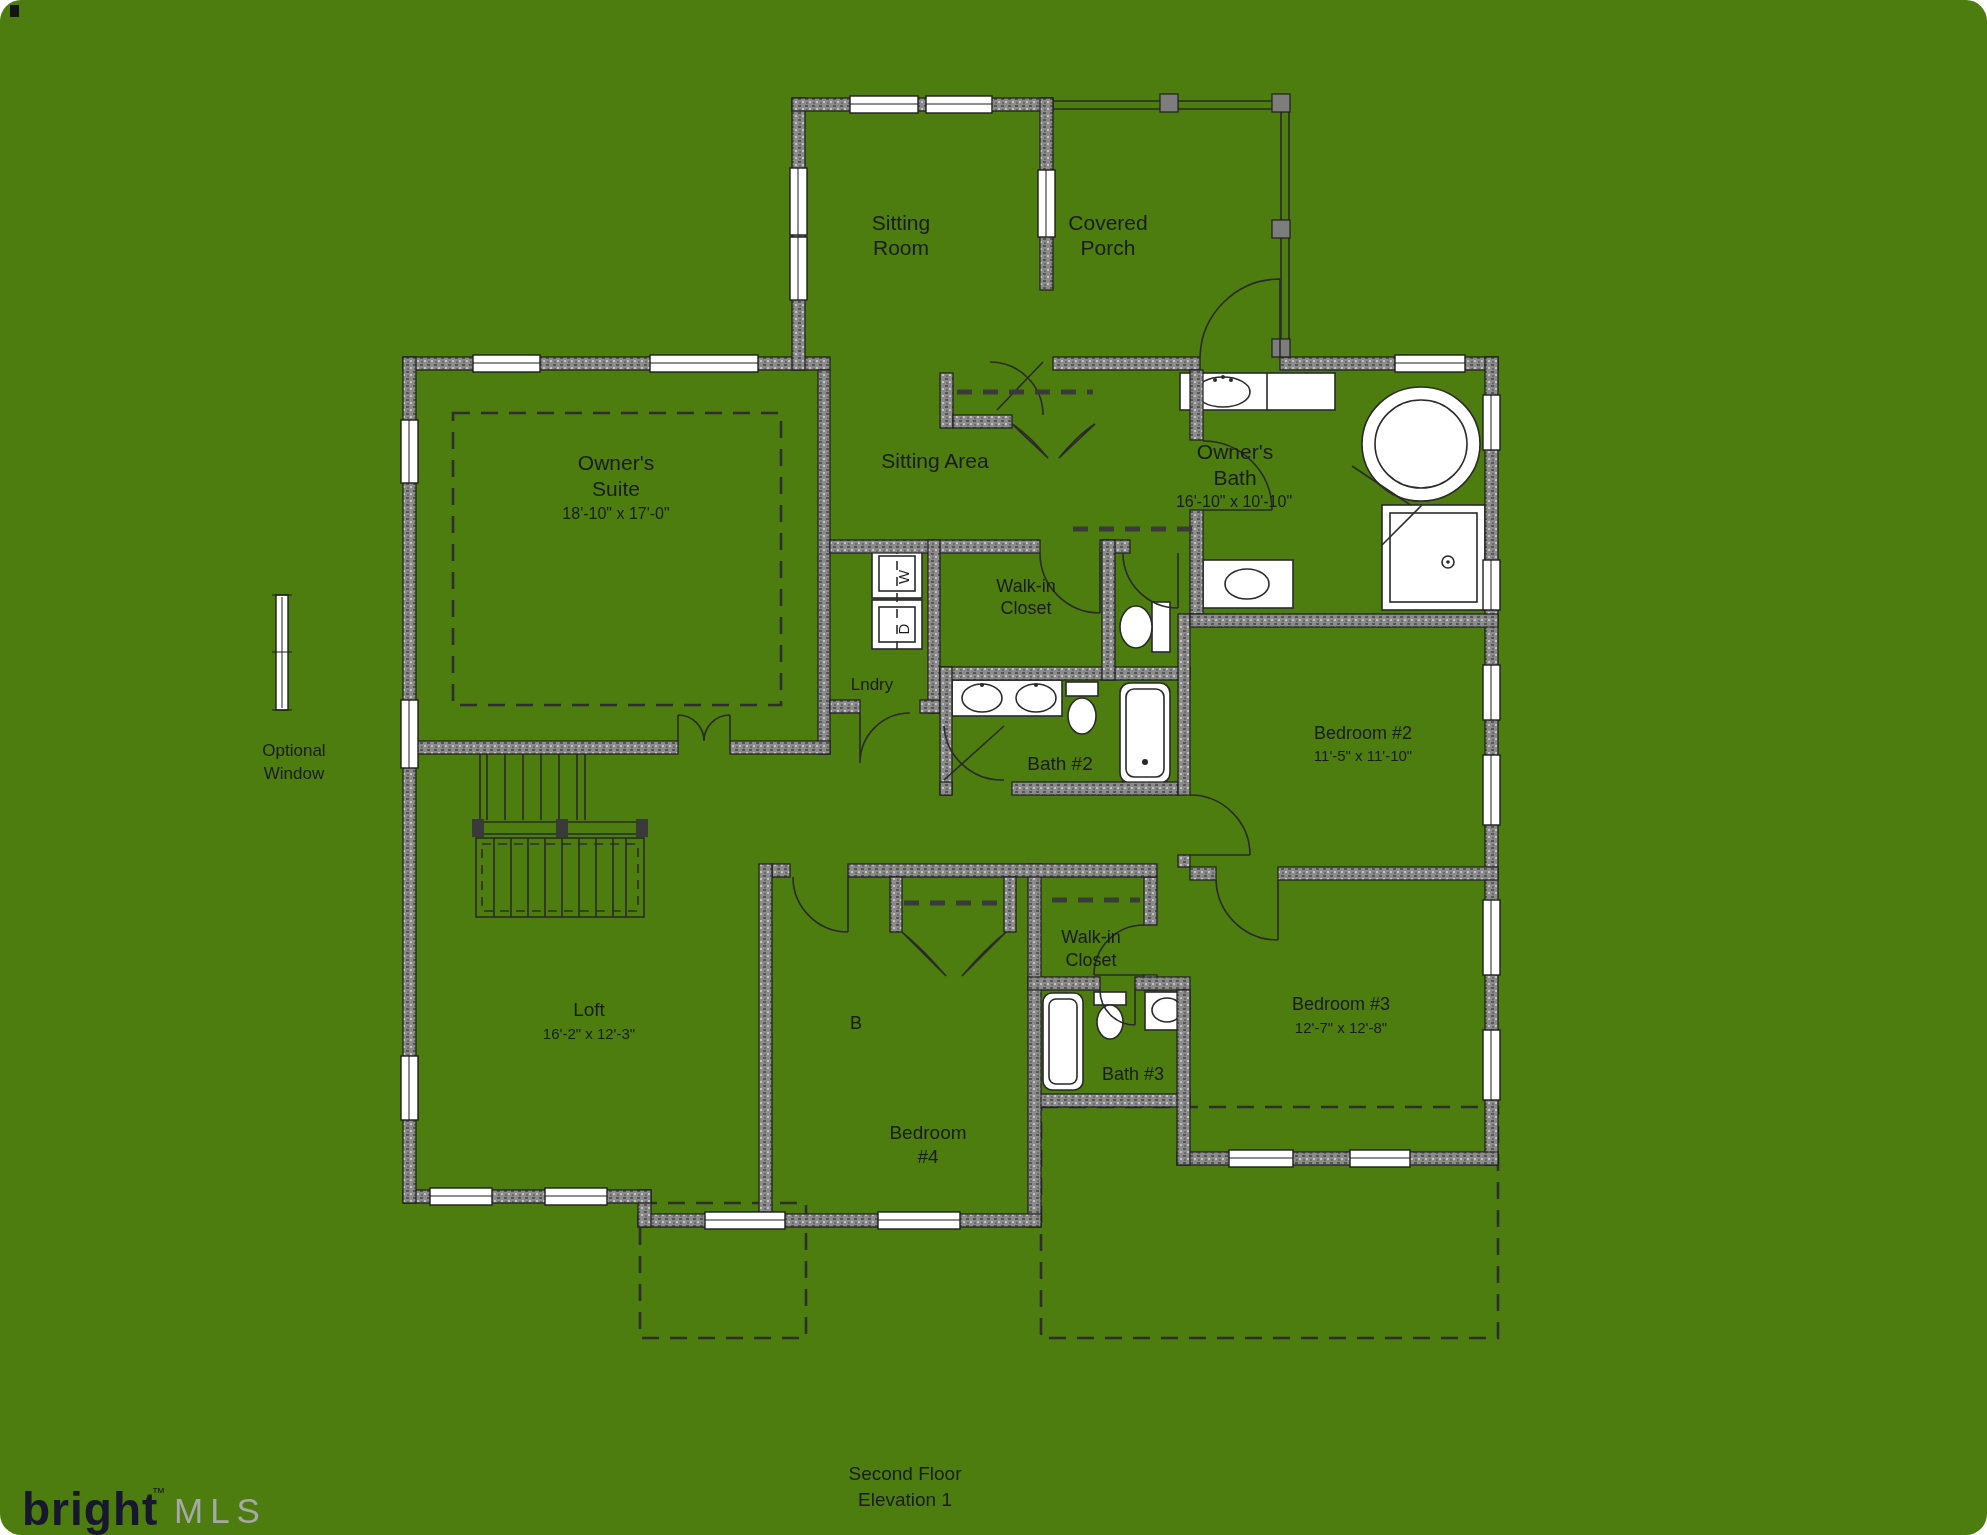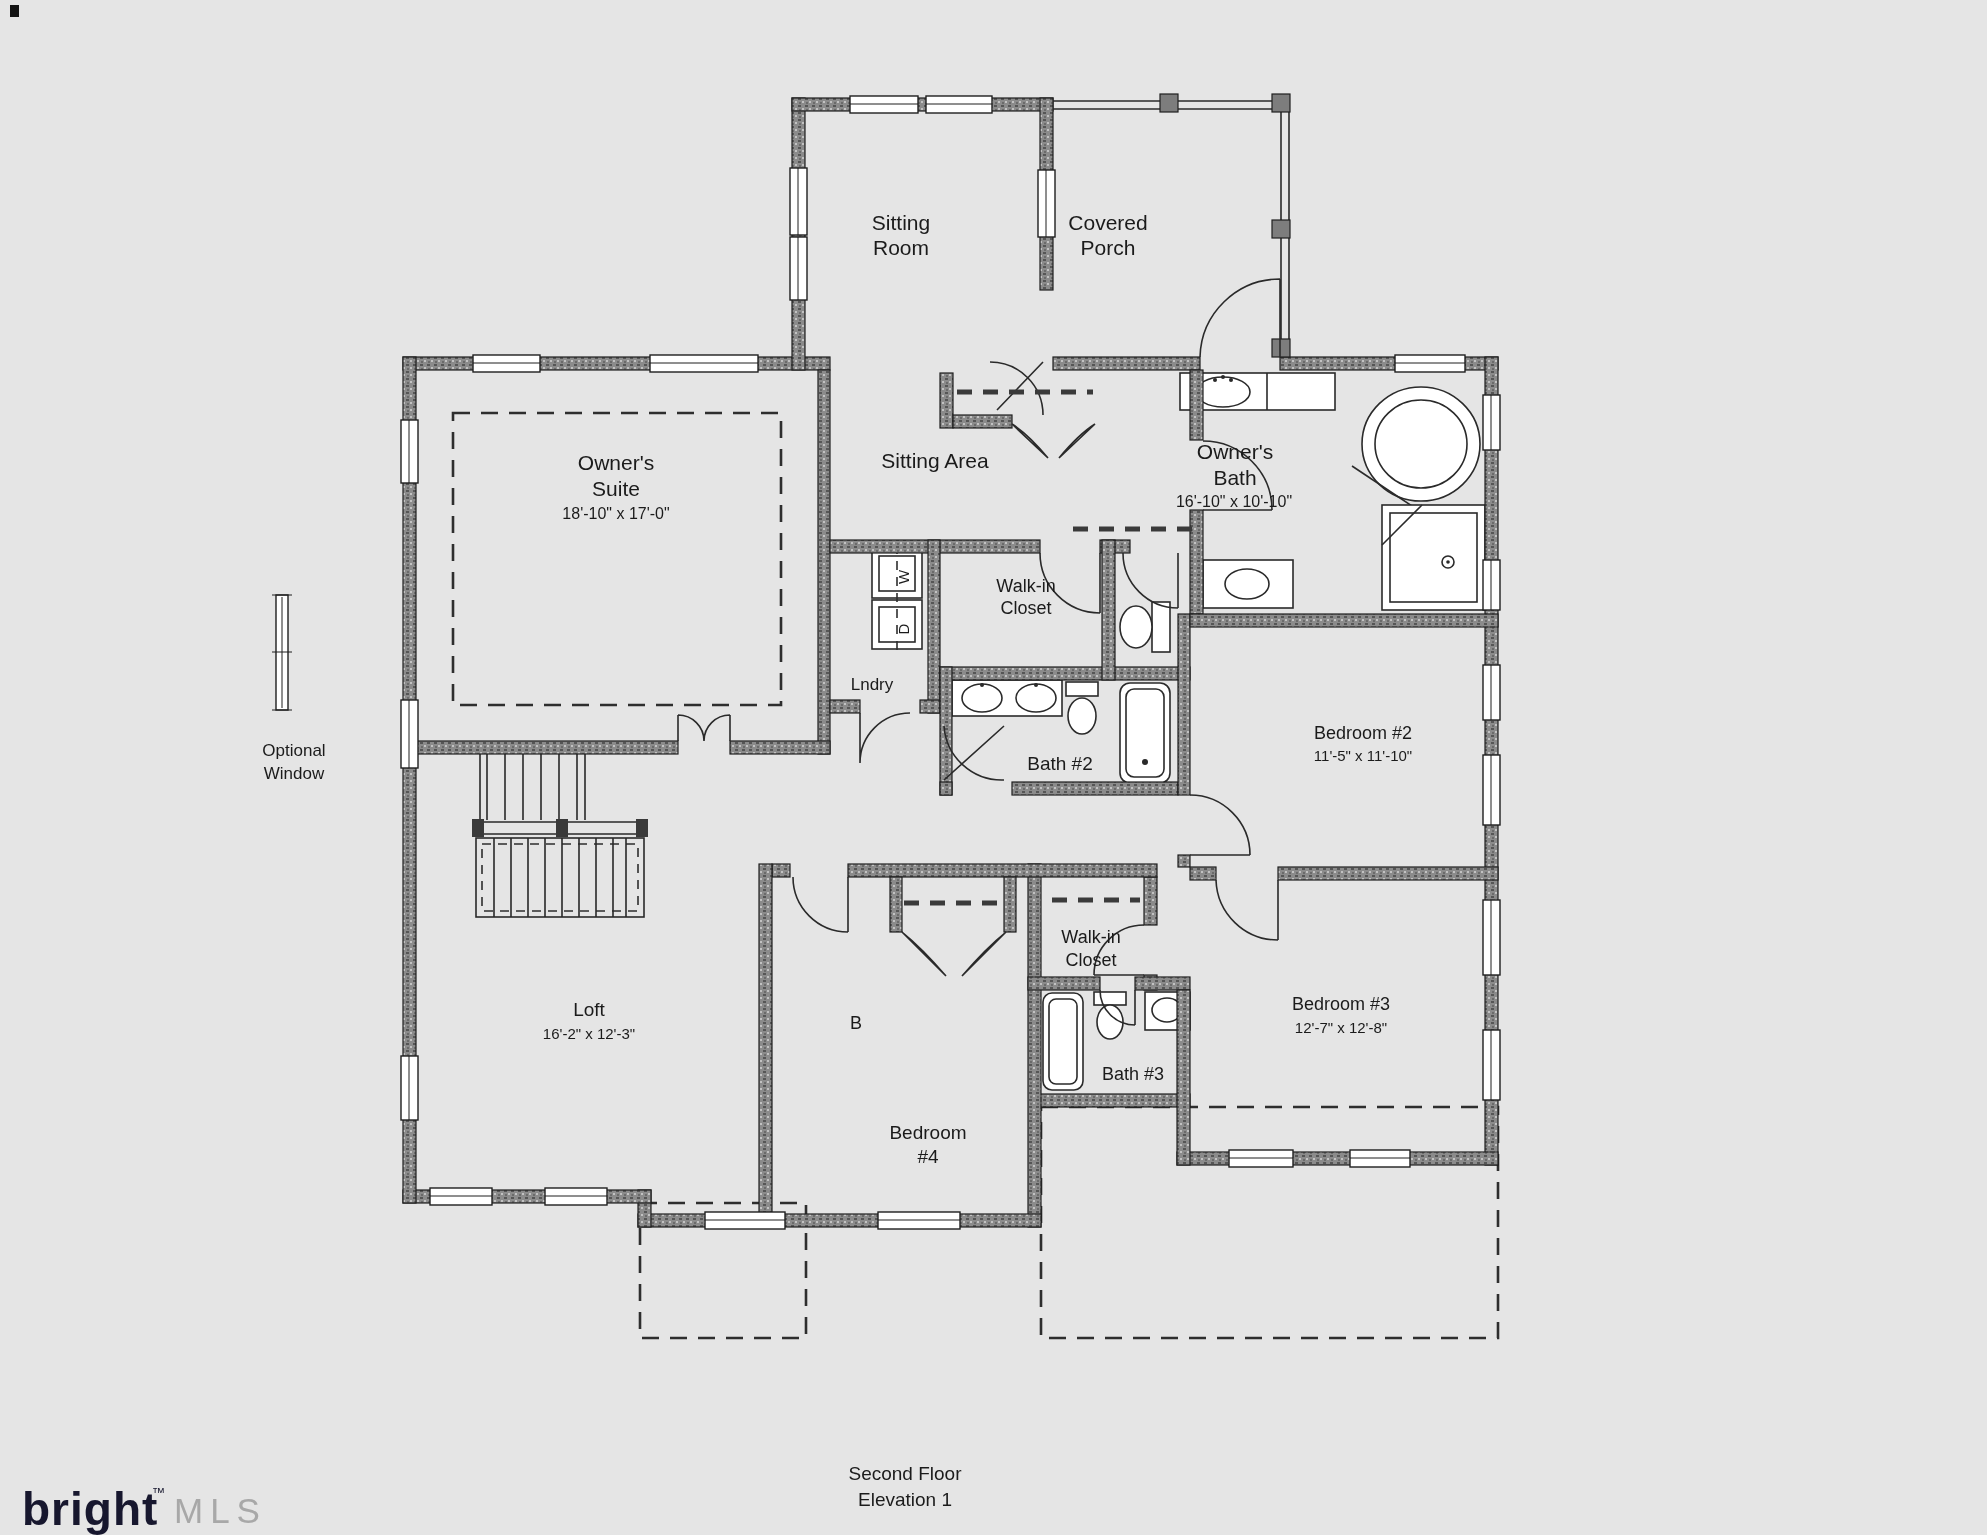--- a/index.html
+++ b/index.html
@@ -1,17 +1,17 @@
 <!DOCTYPE html>
 <html><head>
 <meta charset="utf-8">
 <style>
   html,body{margin:0;padding:0;background:#ffffff;}
-  .stage{position:relative;width:1987px;height:1535px;background:#e5e5e5;overflow:hidden;
-         font-family:"Liberation Sans", sans-serif;}
+  .stage{position:relative;width:1987px;height:1535px;background:#4d7c0f;overflow:hidden;
+         font-family:"Liberation Sans", sans-serif;border-radius:21px;}
   svg{position:absolute;left:0;top:0;}
   .w    {fill:url(#poche);stroke:#1f1f1f;stroke-width:1.2;}
   .winr {fill:#ffffff;stroke:#1f1f1f;stroke-width:1.4;}
   .winl {stroke:#1f1f1f;stroke-width:1;}
   .thin {stroke:#2a2a2a;stroke-width:1.6;fill:none;}
   .fix  {stroke:#2a2a2a;stroke-width:1.6;fill:#ffffff;}
   .door {stroke:#2a2a2a;stroke-width:1.6;fill:none;}
   .dashA{stroke:#2e2e2e;stroke-width:2.6;fill:none;stroke-dasharray:17 11;}
   .shelf{stroke:#3a3a3a;stroke-width:5;fill:none;stroke-dasharray:15 11;}
   .dashS{stroke:#2e2e2e;stroke-width:1.6;fill:none;stroke-dasharray:9 7;}

